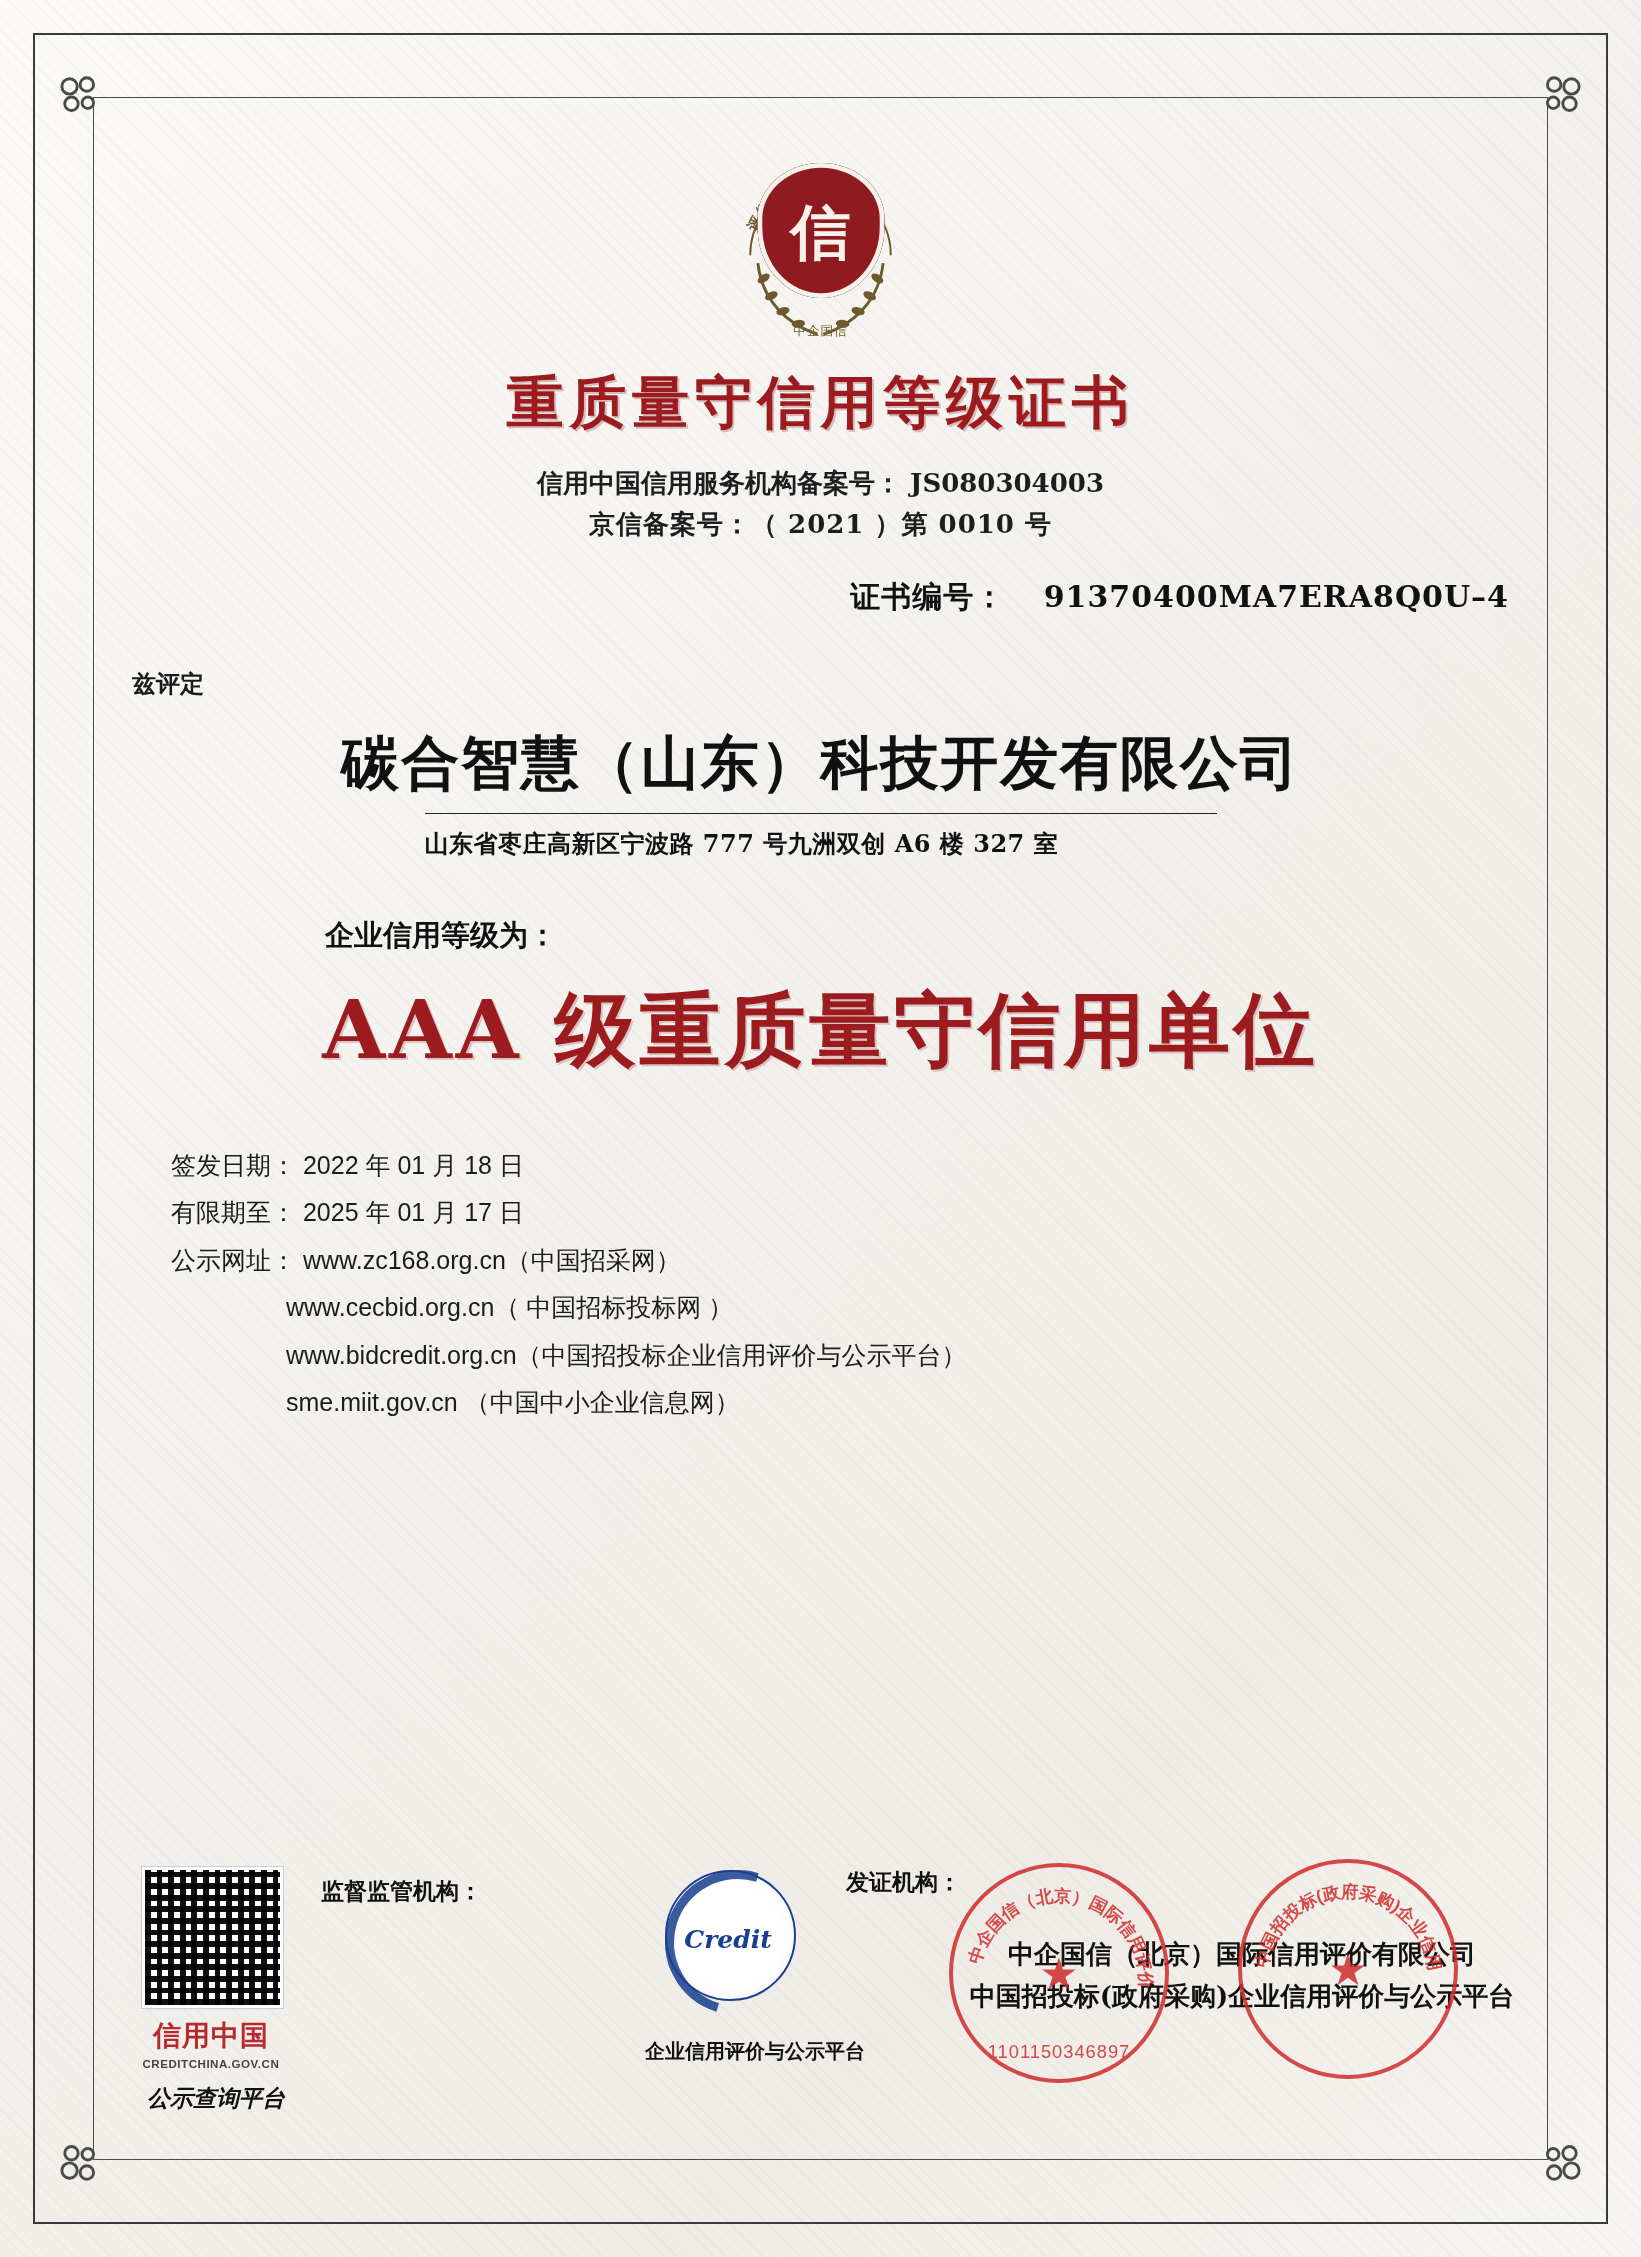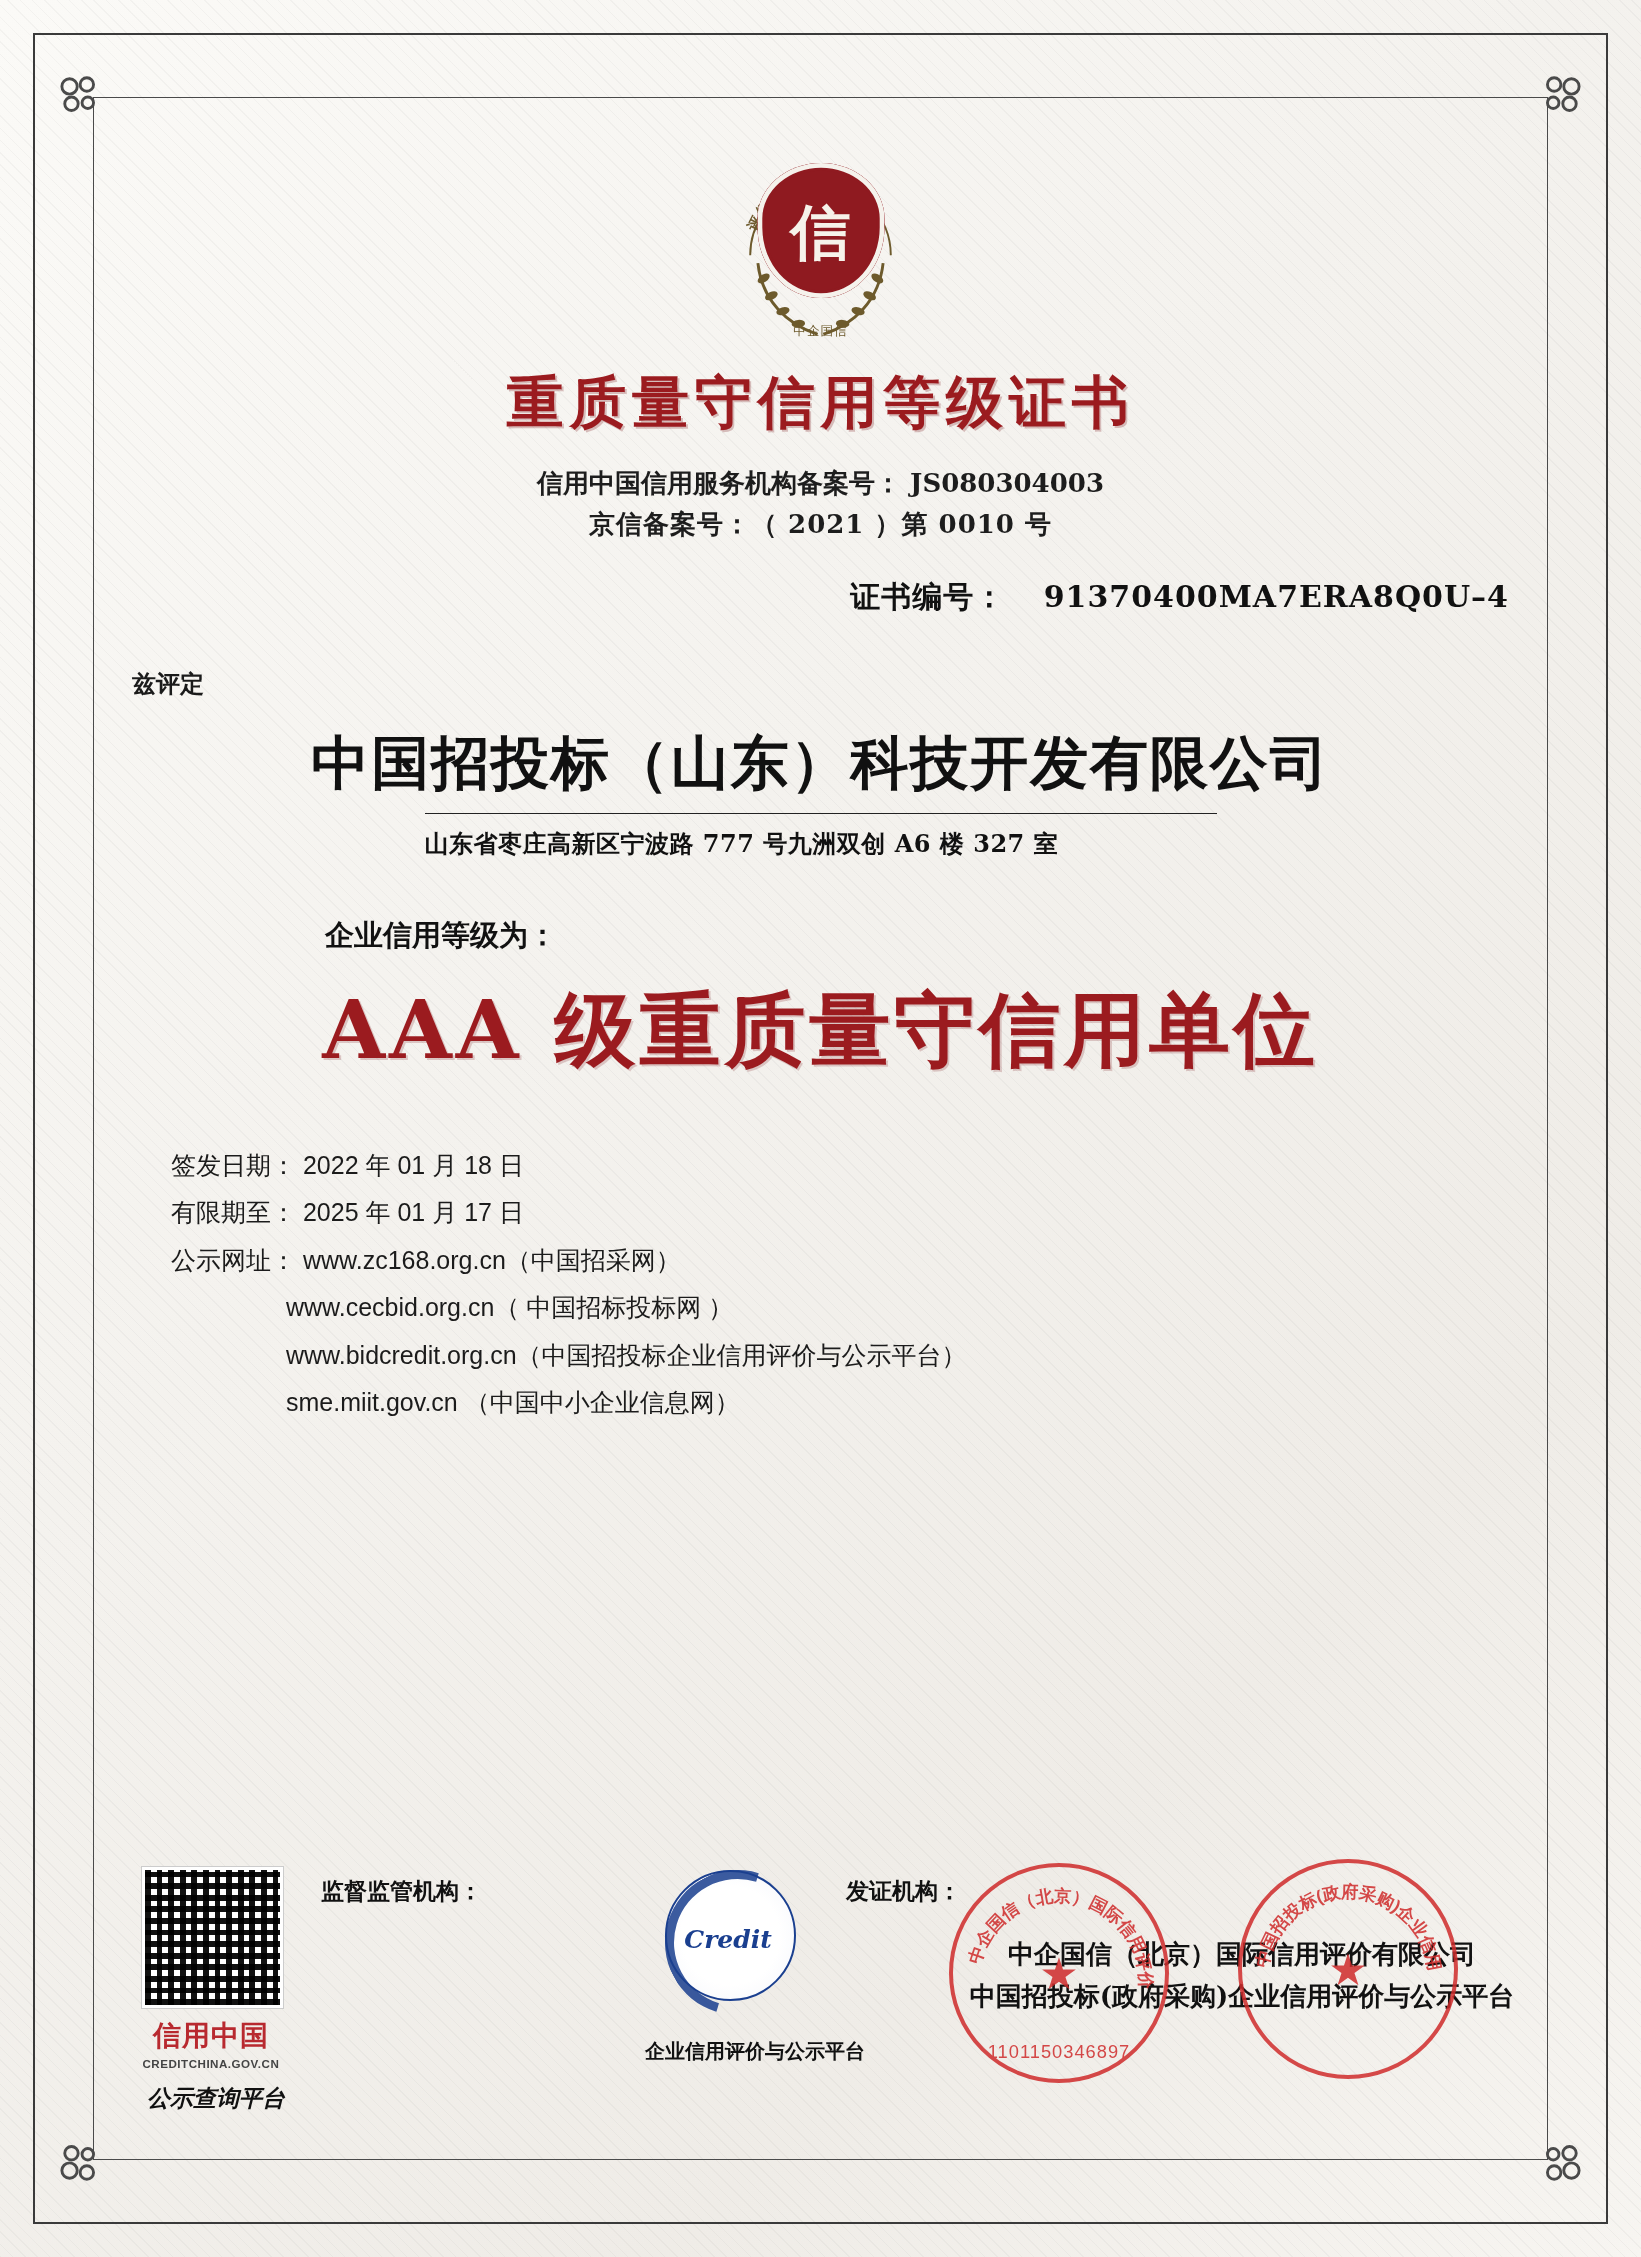--- a/index.html
+++ b/index.html
@@ -179,21 +179,21 @@
   .credit-mark .word{
     position:absolute;left:0;top:60px;width:154px;text-align:center;
     color:#1a3f8f;font-size:25px;font-weight:bold;font-style:italic;
     font-family:"DejaVu Serif","Liberation Serif",serif;
   }
   .alliance-label{
     position:absolute;left:483px;top:183px;width:280px;text-align:center;
     color:#111;font-size:20px;font-weight:bold;
   }
   .issuer-label{
-    position:absolute;left:714px;top:21px;color:#111;font-size:23px;font-weight:bold;
+    position:absolute;left:714px;top:12px;color:#111;font-size:23px;font-weight:bold;
   }
   .issuer-lines{
     position:absolute;left:772px;top:79px;width:676px;text-align:center;
     color:#111;font-size:26px;font-weight:bold;line-height:1.6;
     font-family:"DejaVu Serif","Liberation Serif",serif;
   }
   .stamp{
     position:absolute;width:212px;height:212px;border-radius:50%;
     border:4.8px solid #cf2b2b;opacity:0.85;
   }
@@ -293,21 +293,21 @@
       <div class="ln2">京信备案号：（ 2021 ）第 0010 号</div>
     </div>
 
     <div class="cert-no">
       <span>证书编号：</span>
       <span class="val">91370400MA7ERA8Q0U–4</span>
     </div>
 
     <div class="hereby">兹评定</div>
 
-    <div class="company">中国招投标（山东）科技开发有限公司</div>
+    <div class="company">碳合智慧（山东）科技开发有限公司</div>
     <div class="addr-wrap">
       <div class="address">山东省枣庄高新区宁波路 777 号九洲双创 A6 楼 327 室</div>
     </div>
 
     <div class="grade-label">企业信用等级为：</div>
     <div class="grade-value">AAA 级重质量守信用单位</div>
 
     <div class="meta">
       <div class="row">
         <span class="lbl">签发日期：</span>

